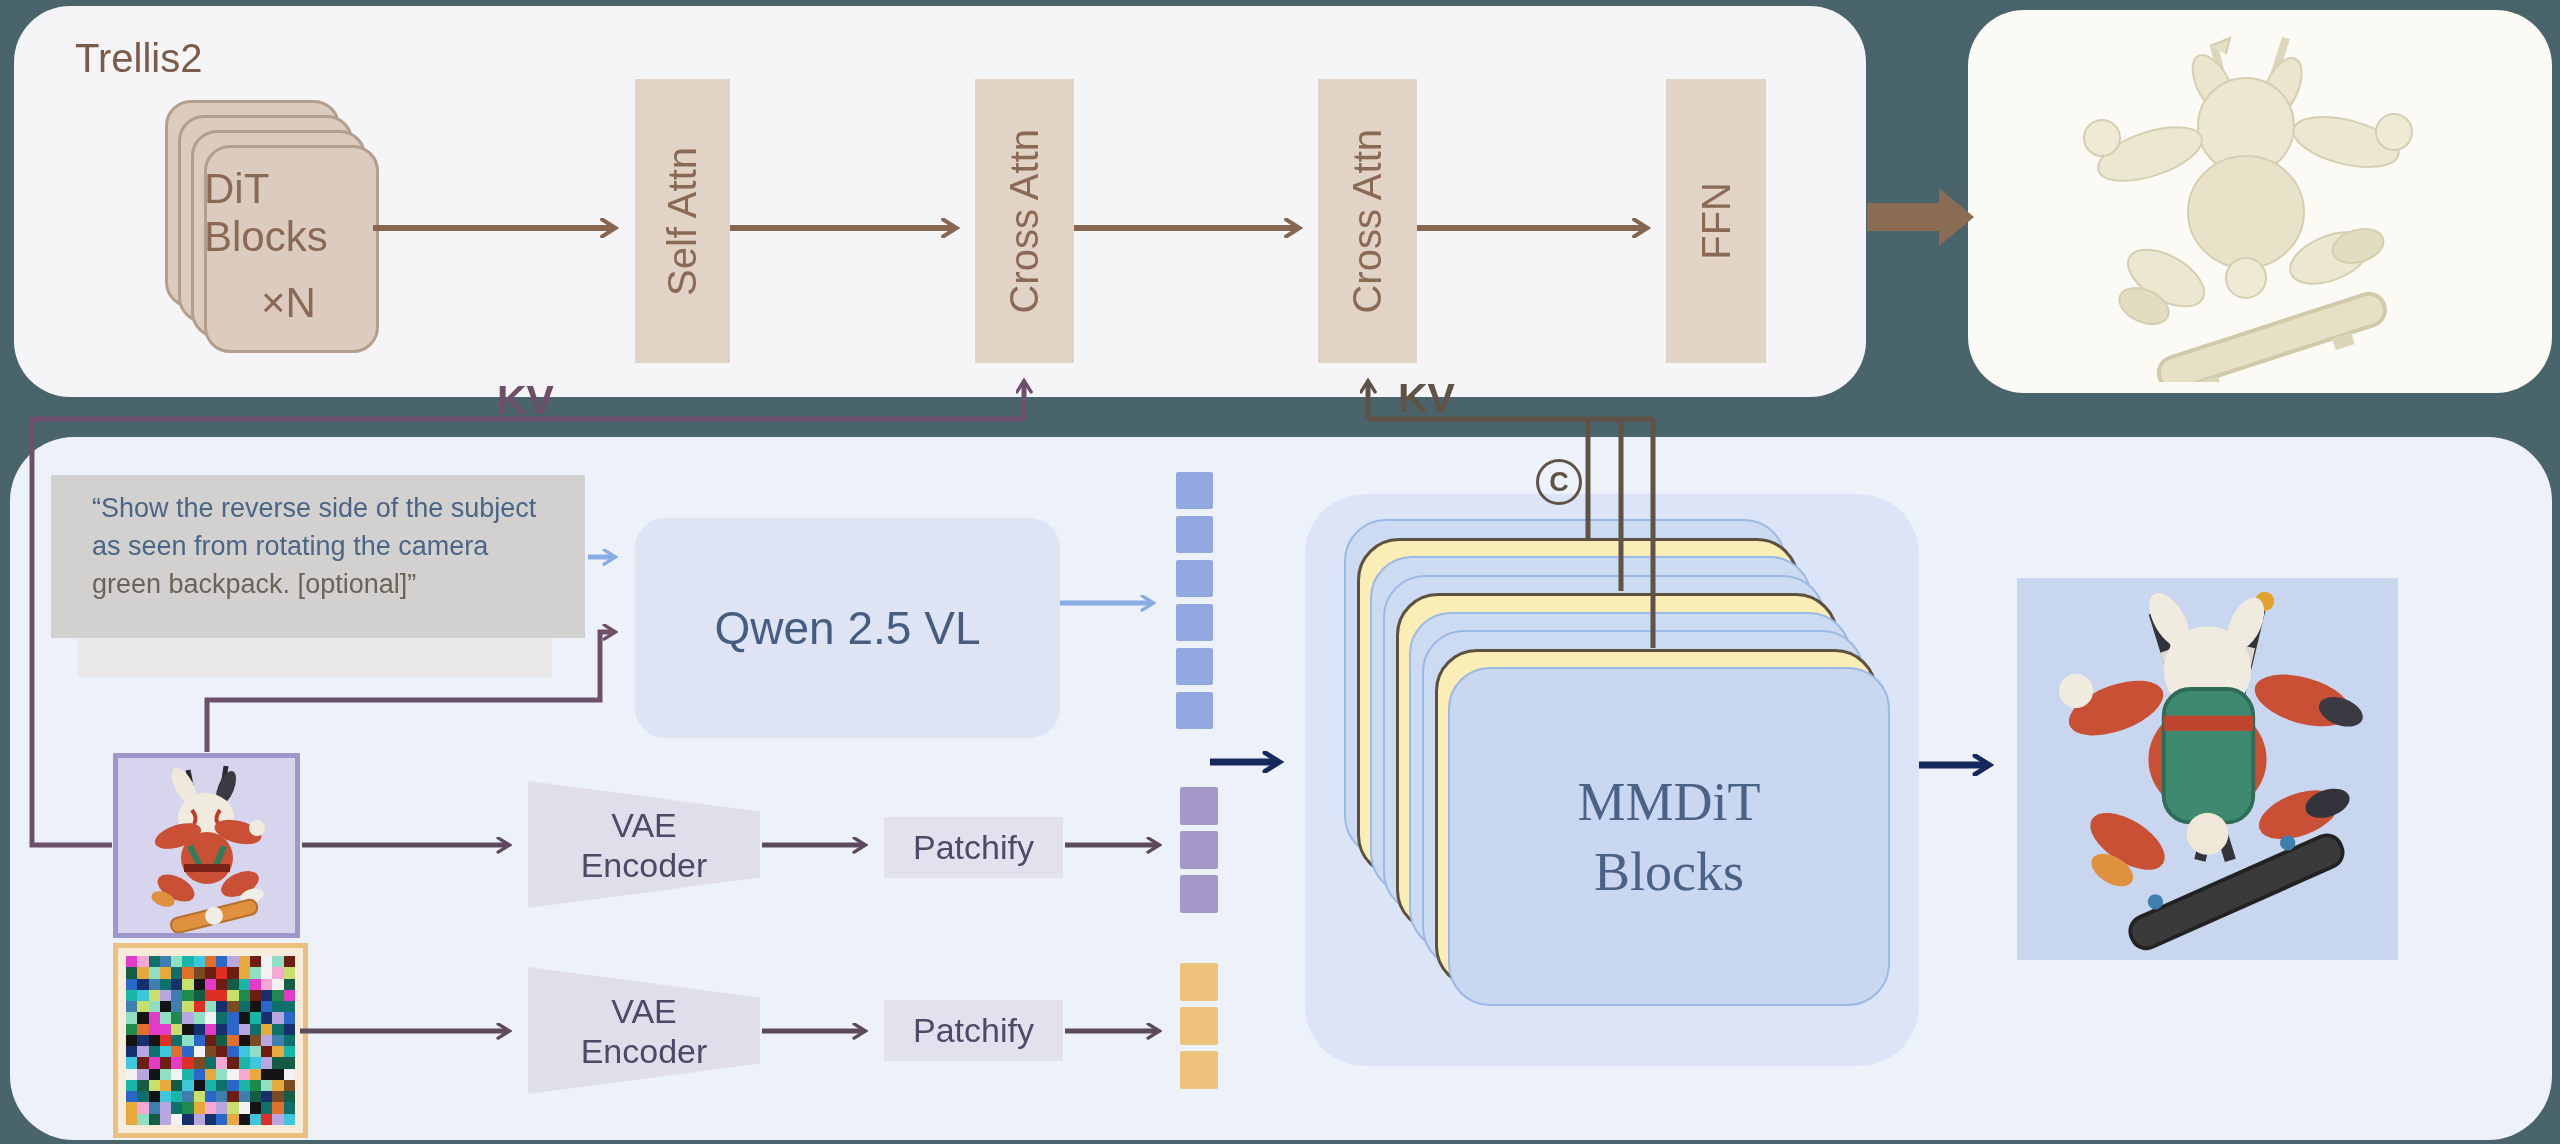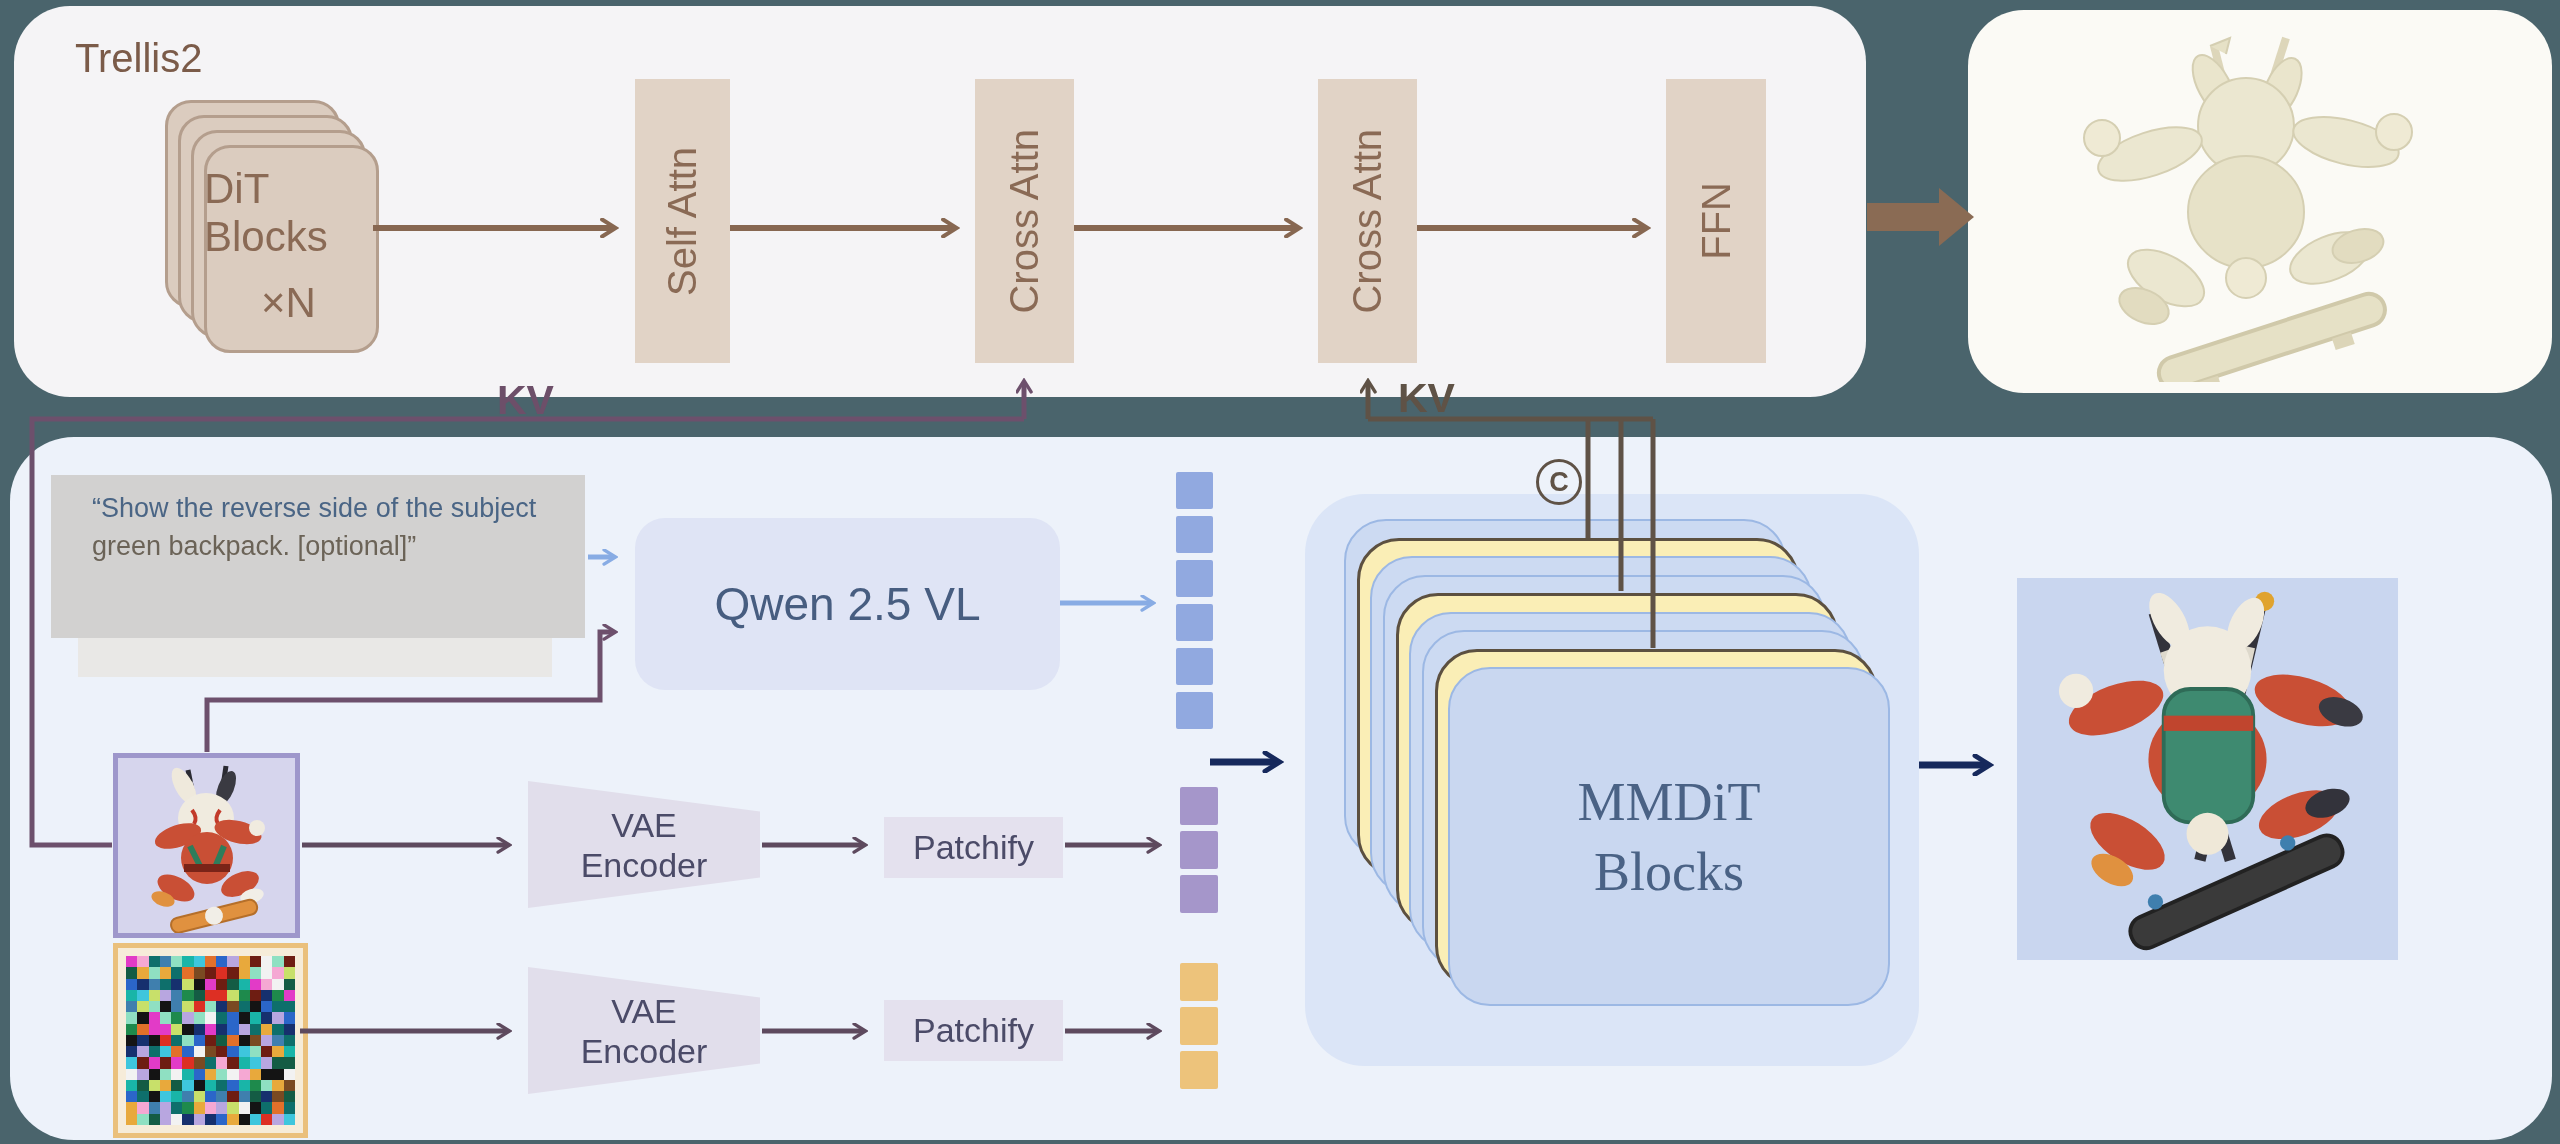--- a/index.html
+++ b/index.html
@@ -20,21 +20,21 @@
   .bar span{writing-mode:vertical-rl;transform:rotate(180deg);font-size:40px;color:#8a6a55;white-space:nowrap;}
   .kv{position:absolute;font-size:41px;font-weight:bold;z-index:5;}
   .kv1{left:497px;top:377px;color:#6d4f69;}
   .kv2{left:1398px;top:375px;color:#5f5246;}
   
   .prompt-back{left:78px;top:500px;width:474px;height:177px;background:#e9e8e6;z-index:1;}
   .prompt-box{left:51px;top:475px;width:534px;height:163px;background:#d2d1d0;z-index:2;
               padding:14px 0 0 41px;box-sizing:border-box;font-size:27px;line-height:38px;}
   .t-blue{color:#4a6585;}
   .t-brown{color:#6b6357;}
-  .qwen-box{left:635px;top:518px;width:425px;height:172px;background:#dfe4f5;border-radius:30px;
+  .qwen-box{left:635px;top:518px;width:425px;height:220px;background:#dfe4f5;border-radius:30px;
             display:flex;align-items:center;justify-content:center;font-size:46px;color:#475d80;z-index:2;}
   
   .img-input{left:113px;top:753px;width:177px;height:175px;background:#d6d5ed;border:5px solid #9e97cb;z-index:2;}
   .img-noise{left:113px;top:943px;width:169px;height:169px;background:#f6ecd9;border:5px solid #eac07c;
              padding:8px;z-index:2;}
   .noise-grid{width:100%;height:100%;display:grid;grid-template-columns:repeat(15,1fr);grid-template-rows:repeat(15,1fr);}
   .img-output{left:2017px;top:578px;width:381px;height:382px;background:#c9d6ef;z-index:2;}
   .img-render{left:2030px;top:22px;width:460px;height:360px;z-index:2;}
   
   .vae{position:absolute;left:528px;width:232px;height:127px;background:#e1deeb;
@@ -90,20 +90,21 @@
   <div class="bar" style="left:1666px;width:100px;">
     <span>FFN</span>
     </div>
 
   <div class="kv kv1">KV</div>
   <div class="kv kv2">KV</div>
 
   <div class="abs prompt-back"></div>
   <div class="abs prompt-box">
     <div class="t-blue">“Show the reverse side of the subject</div>
+    <div class="t-blue">as seen from rotating the camera</div>
     <div class="t-brown">green backpack. [optional]”</div>
   </div>
 
   <div class="abs qwen-box">
     <span>Qwen 2.5 VL</span>
     </div>
 
   <div class="abs img-input">
     <svg width="177" height="175" viewBox="0 0 177 175">
       <line x1="70" y1="12" x2="80" y2="62" stroke="#2b2b33" stroke-width="5"></line>

